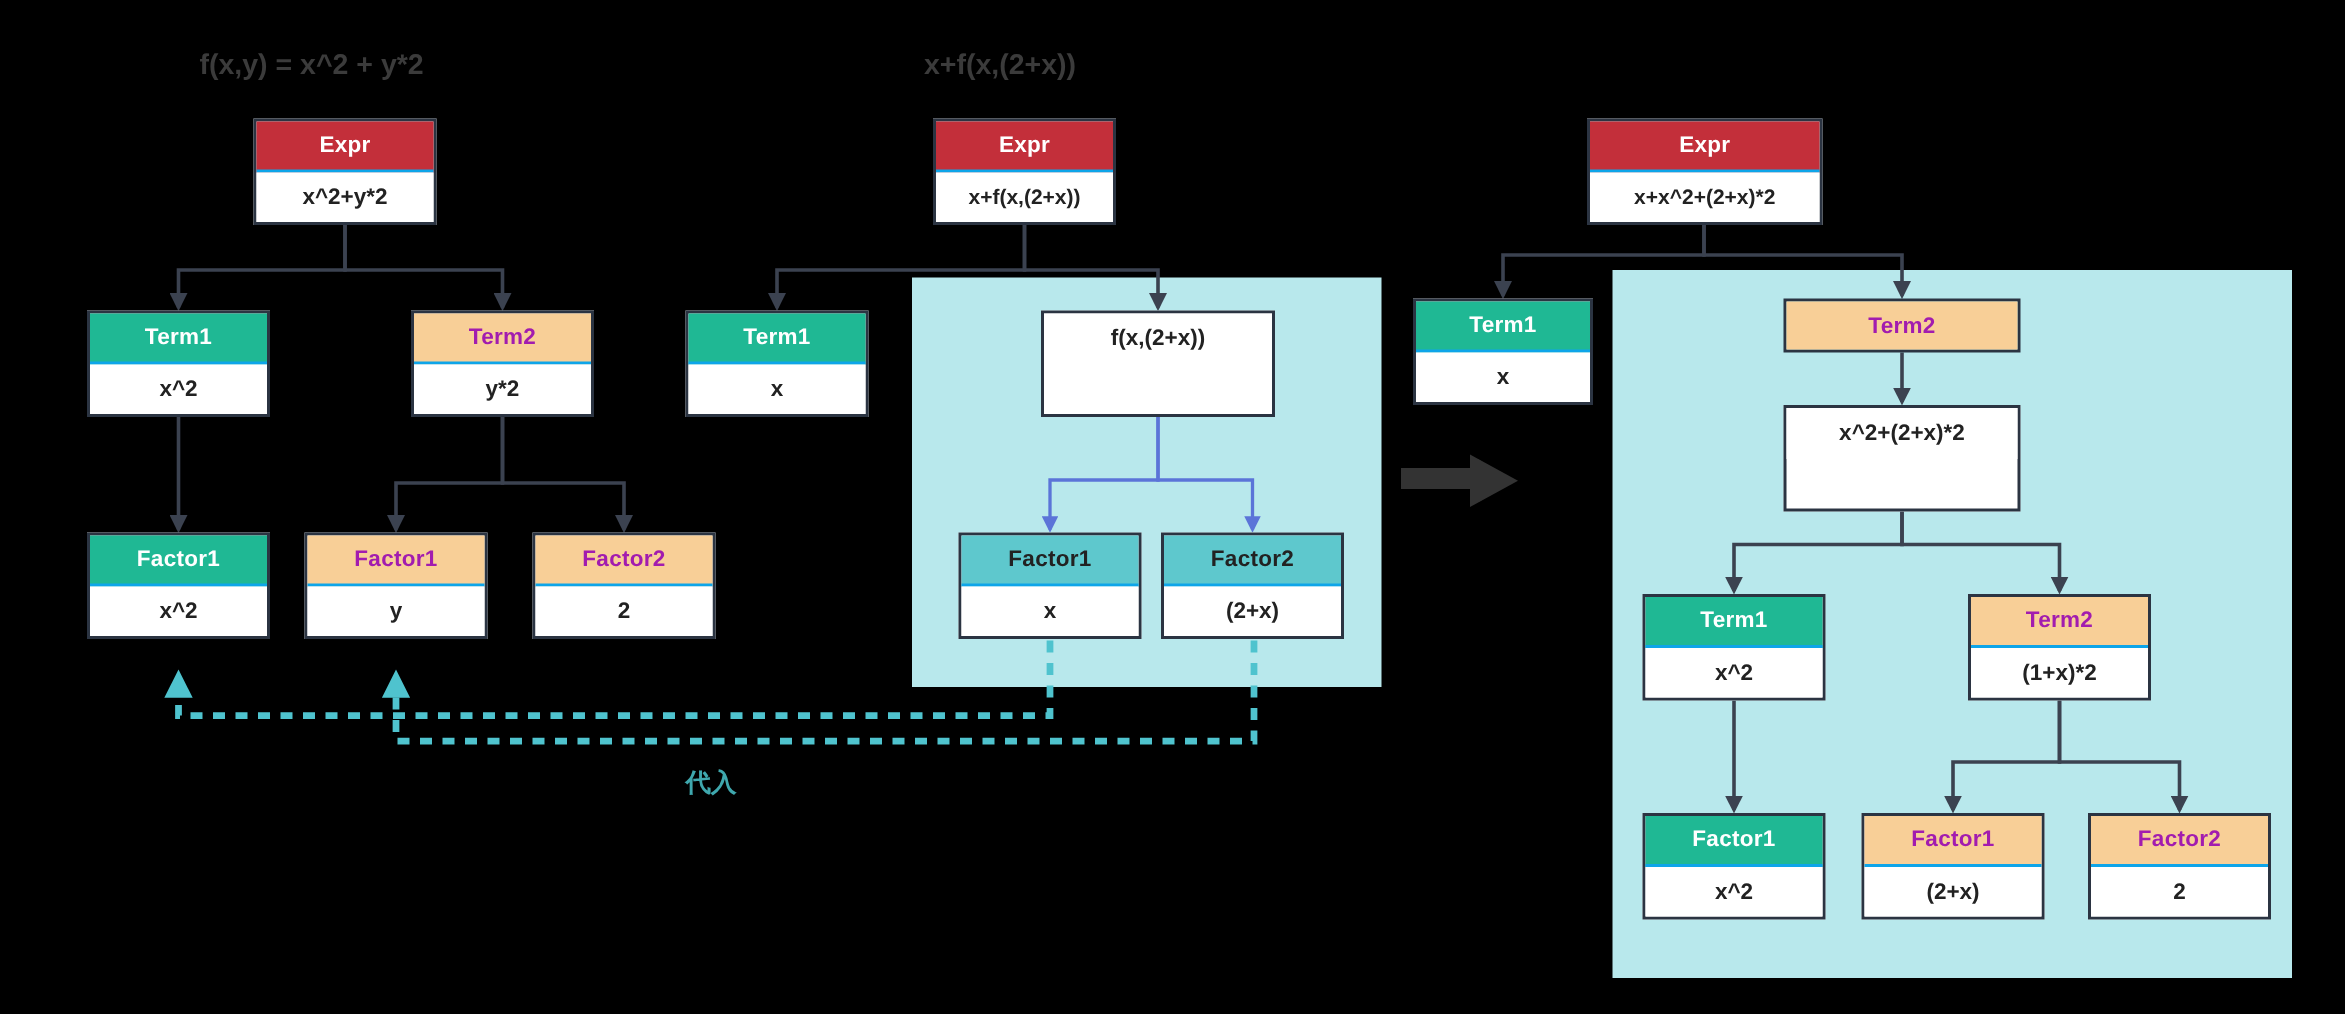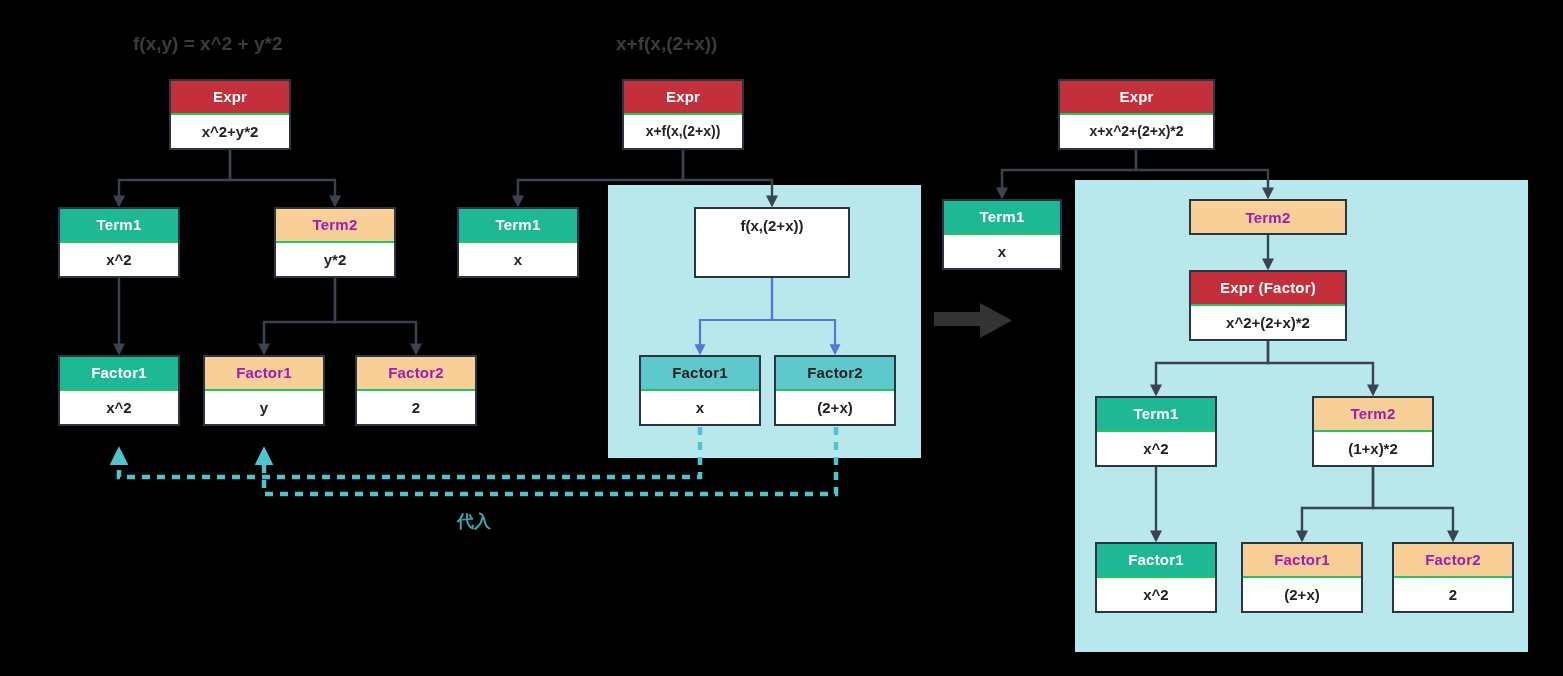--- a/index.html
+++ b/index.html
@@ -42,21 +42,21 @@
     background: #ffffff;
   }
   .node .hdr {
     height: 50%;
     display: flex;
     align-items: center;
     justify-content: center;
     font-weight: bold;
     font-size: 15px;
     letter-spacing: .2px;
-    border-bottom: 2px solid #22c55e;
+    border-bottom: 2px solid #0ea5e9;
     box-sizing: border-box;
     white-space: nowrap;
   }
   .node .val {
     height: 50%;
     display: flex;
     align-items: center;
     justify-content: center;
     font-weight: bold;
     font-size: 15px;
@@ -226,21 +226,20 @@
   <div class="node" style="left:942px; top:199px; width:120px; height:71px;">
     <div class="hdr green">Term1</div>
     <div class="val">x</div>
   </div>
 
   <div class="node onlyhdr" style="left:1189px; top:199px; width:158px; height:36px;">
     <div class="hdr tan">Term2</div>
   </div>
 
   <div class="node" style="left:1189px; top:270px; width:158px; height:71px;">
-    <div class="hdr red">Expr  (Factor)</div>
     <div class="val">x^2+(2+x)*2</div>
   </div>
 
   <div class="node" style="left:1095px; top:396px; width:122px; height:71px;">
     <div class="hdr green">Term1</div>
     <div class="val">x^2</div>
   </div>
 
   <div class="node" style="left:1312px; top:396px; width:122px; height:71px;">
     <div class="hdr tan">Term2</div>

